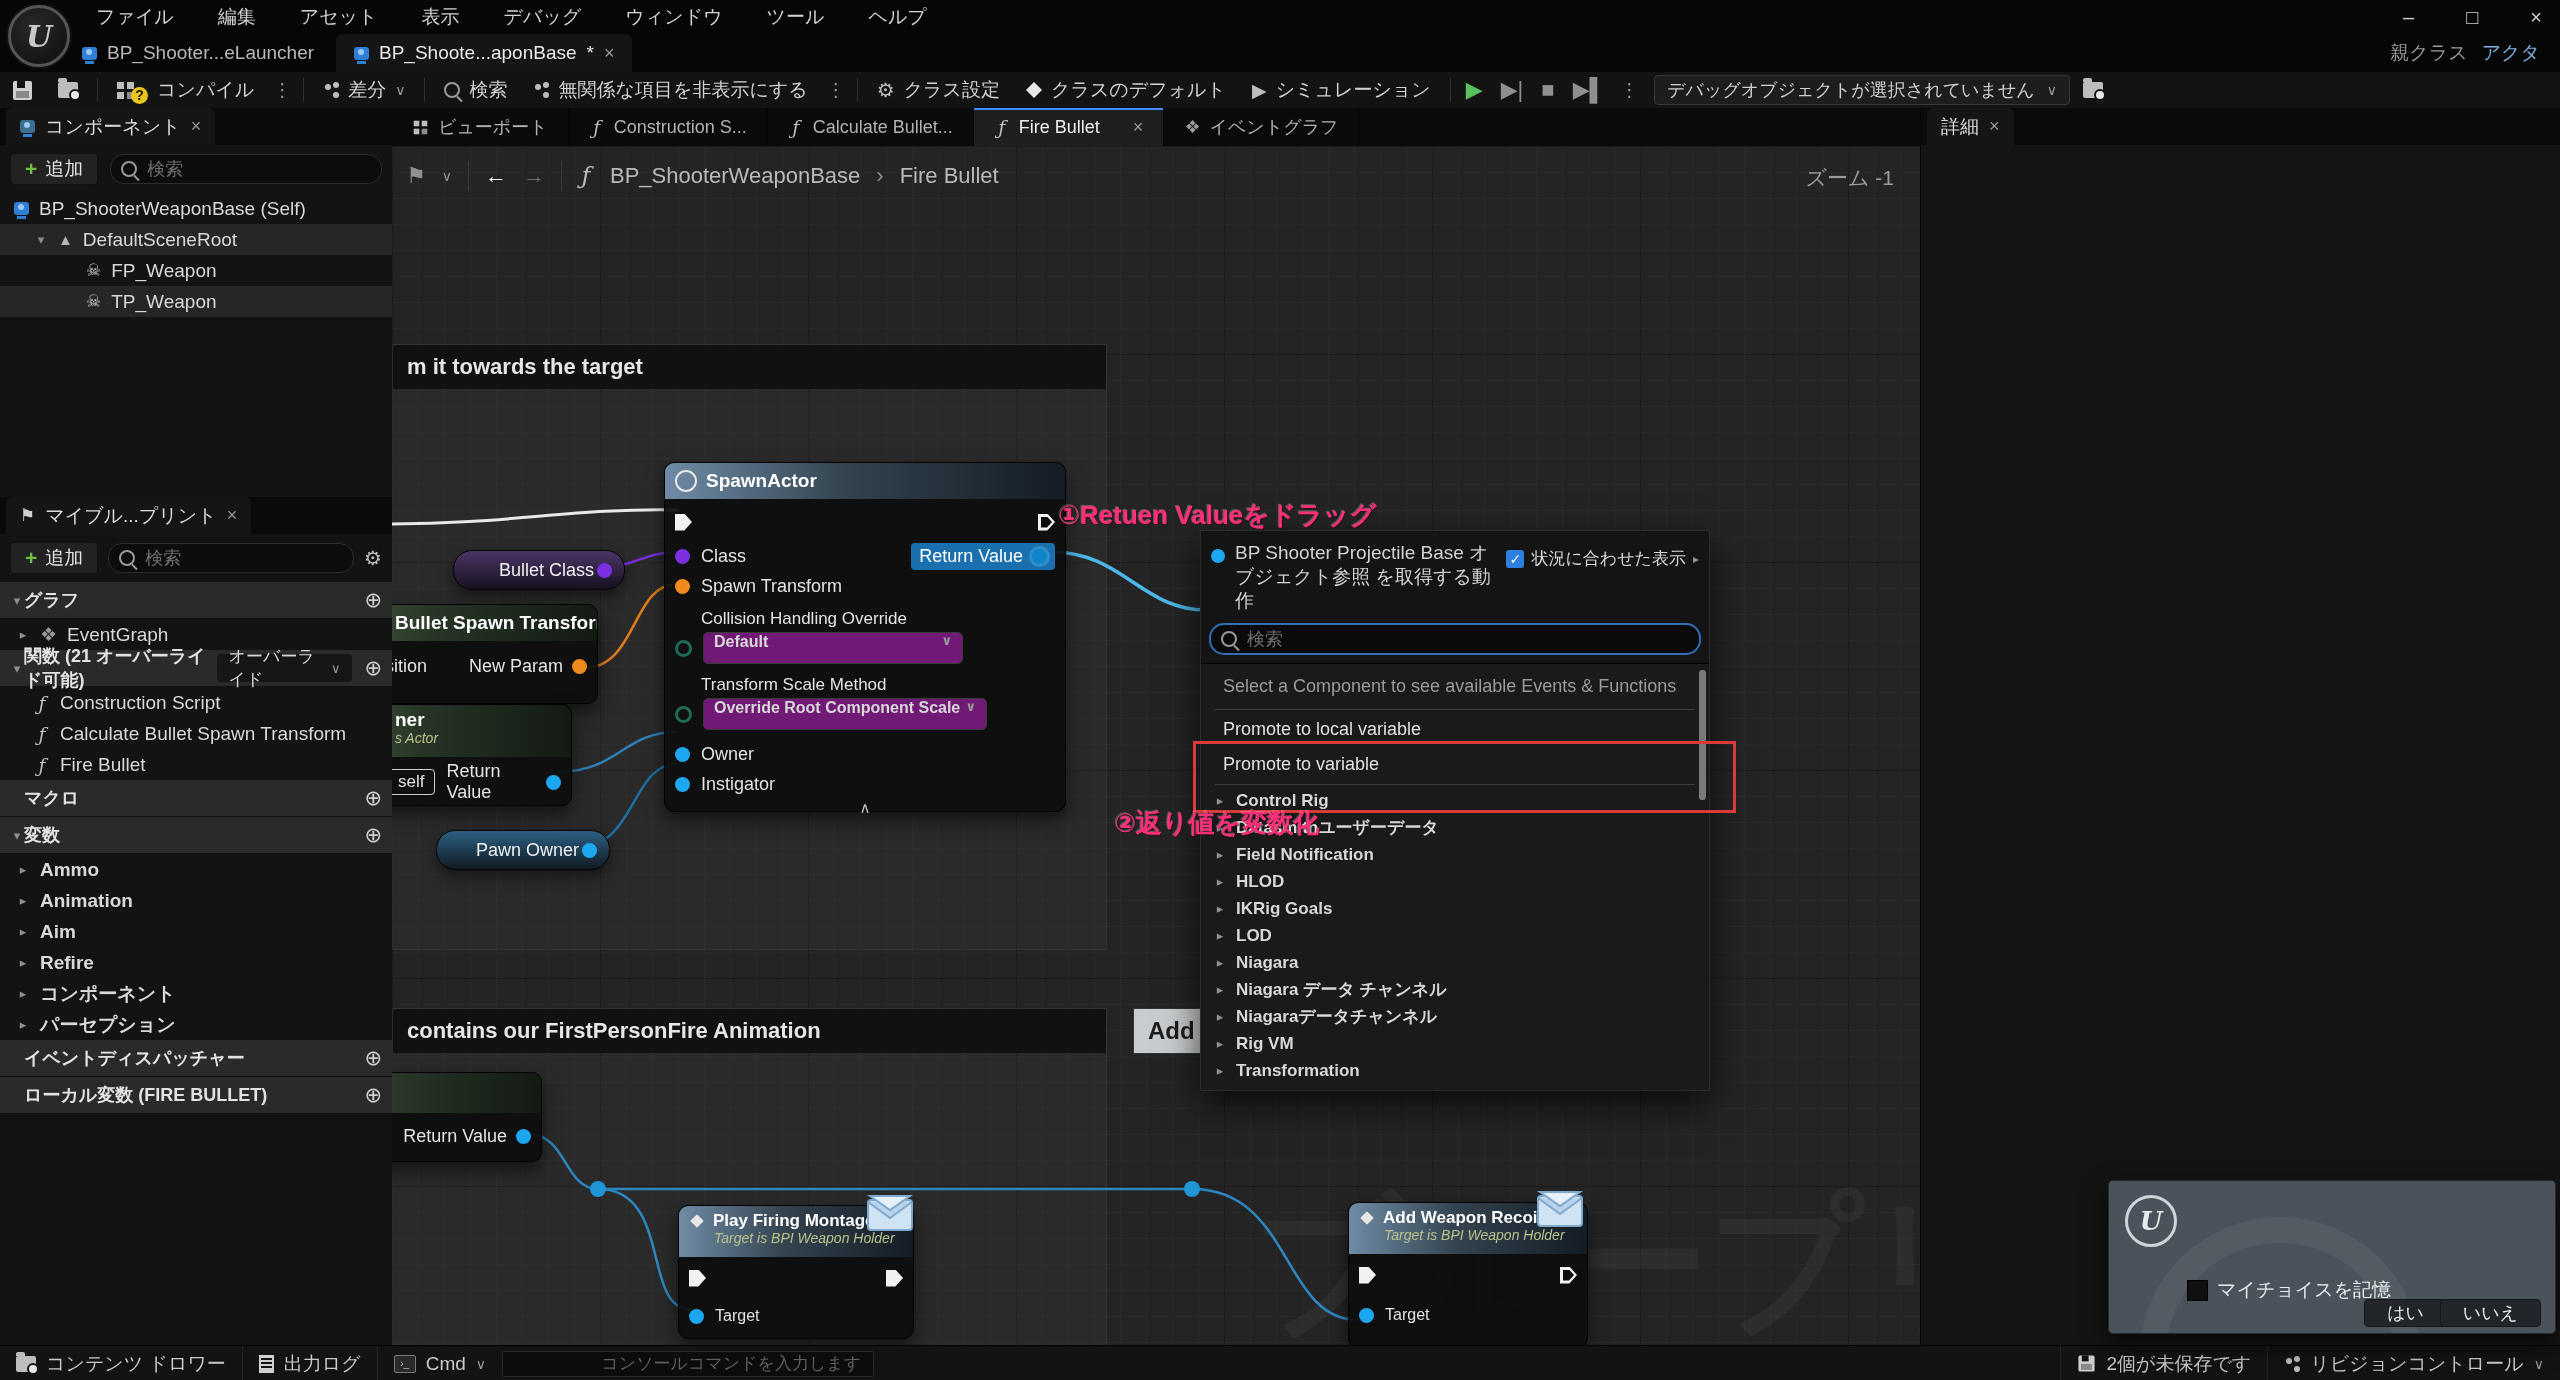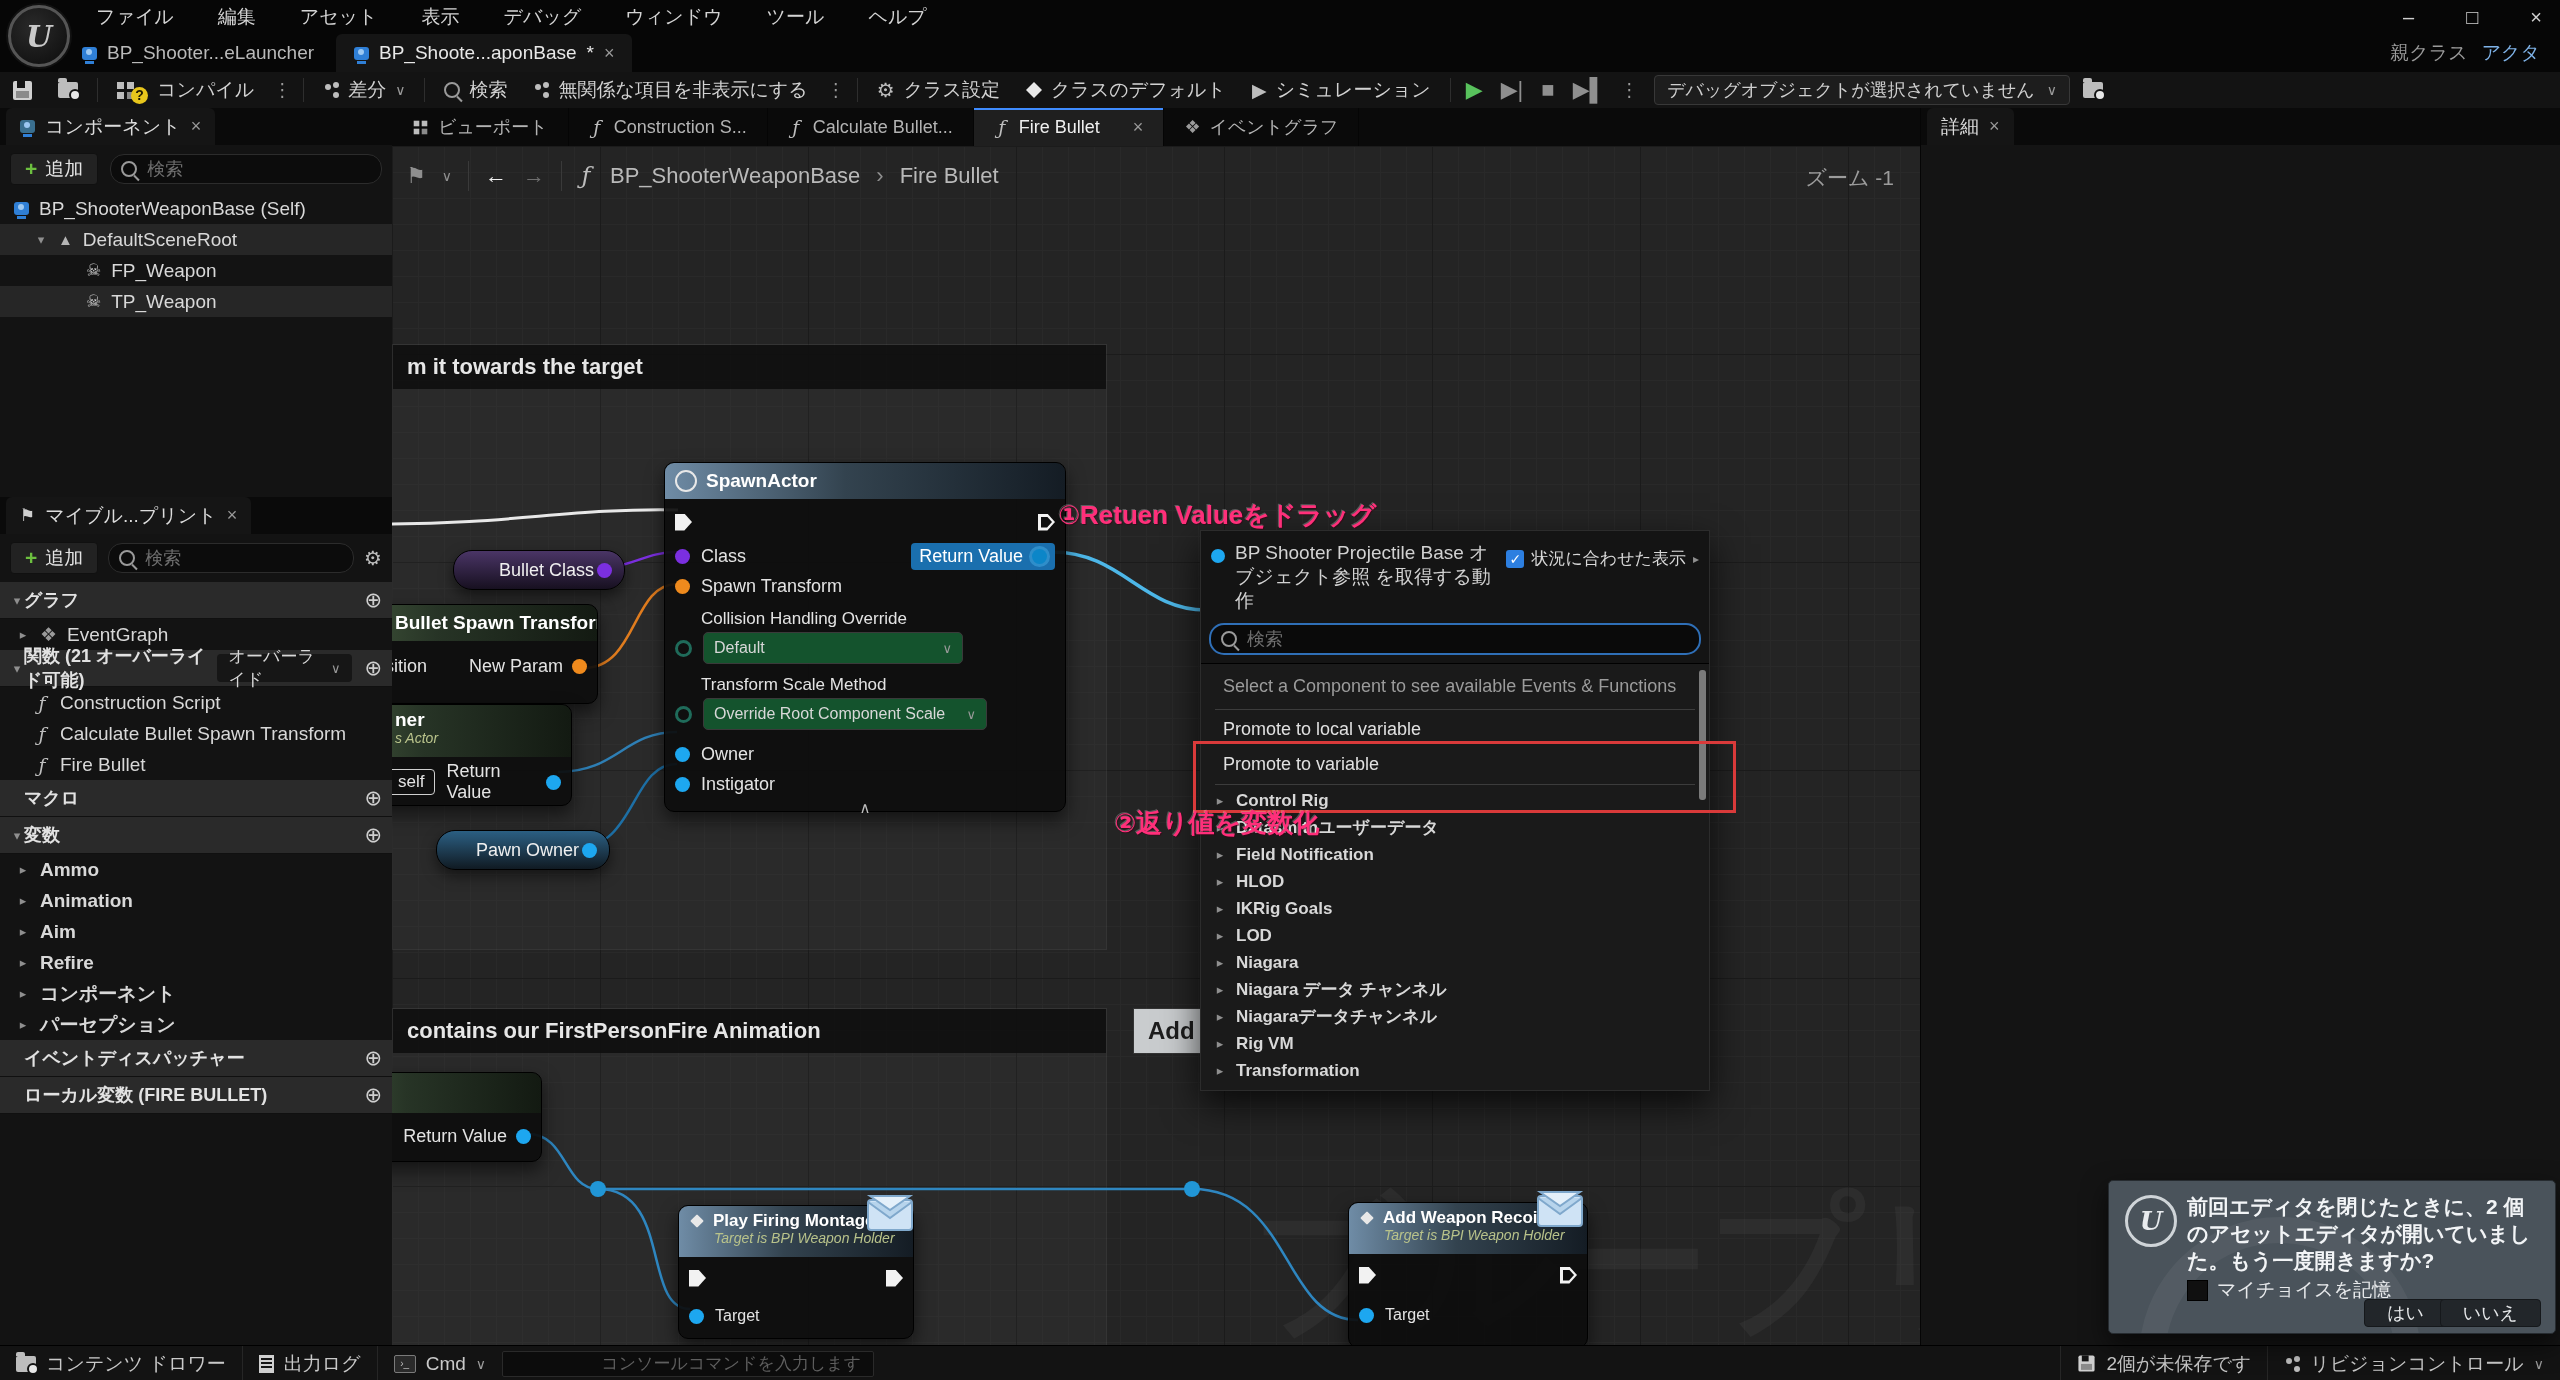--- a/index.html
+++ b/index.html
@@ -86,21 +86,21 @@
   .pin.purple{background:#7b2fe0;}
   .pin.orange{background:#ef8a1d;}
   .pin.blue{background:#1da7f0;}
   .pin.cyanring{background:#0c86c8;box-shadow:0 0 0 3px rgba(90,200,255,.35);}
   .pin.hollow{background:transparent;border:3px solid #1f6b5a;width:11px;height:11px;}
   .execpin{width:17px;height:17px;clip-path:polygon(0 0,55% 0,100% 50%,55% 100%,0 100%);background:#f2f2f2;flex:none;}
   .execpin.hollow{background:#f2f2f2;position:relative;}
   .execpin.hollow::after{content:"";position:absolute;left:3px;top:3px;right:3px;bottom:3px;clip-path:polygon(0 0,55% 0,100% 50%,55% 100%,0 100%);background:#0d0d0d;}
   .nrow{display:flex;align-items:center;gap:11px;padding:0 10px;height:30px;font-size:18px;color:#e3e3e3;}
   .nrow .right{margin-left:auto;display:flex;align-items:center;gap:9px;}
-  .ndrop{display:flex;align-items:center;justify-content:space-between;background:#14532d;border:1px solid #3a3a3a;border-radius:5px;height:30px;padding:0 10px;font-size:16px;color:#d8d8d8;}
+  .ndrop{display:flex;justify-content:space-between;background:#701a75;border:1px solid #3a3a3a;border-radius:5px;height:30px;padding:0 10px;font-size:16px;color:#d8d8d8;font-weight:bold;}
   .rvhl{background:#1a6fae;border-radius:4px;display:flex;align-items:center;gap:9px;padding:3px 8px;color:#fff;}
   .selfbox{border:1px solid #cfcfcf;border-radius:4px;padding:2px 10px;font-size:17px;color:#e3e3e3;}
   .envelope{position:absolute;z-index:6;}
   
   .ctxmenu{position:absolute;left:808px;top:384px;width:508px;z-index:20;background:#141414;border:1px solid #2c2c2c;box-shadow:0 14px 34px rgba(0,0,0,.7);}
   .ctxhdr{display:flex;align-items:flex-start;gap:10px;padding:10px 10px 6px 10px;}
   .ctxhdr .dot{width:14px;height:14px;border-radius:50%;background:#1da7f0;margin-top:8px;flex:none;}
   .ctxtitle{font-size:19px;color:#d2d2d2;line-height:24px;width:278px;}
   .ctxtoggle{display:flex;align-items:center;gap:7px;margin-left:auto;margin-top:6px;white-space:nowrap;color:#d8d8d8;font-size:17px;}
   .cbx{width:18px;height:18px;border-radius:3px;background:#2d7fe0;color:#fff;font-size:14px;display:flex;align-items:center;justify-content:center;}
@@ -705,21 +705,20 @@
       <div class="paneltab">
         <span>詳細</span>
         <span class="closex">×</span>
       </div>
     </div>
   </div>
 
   <div class="notif">
     <div class="ghost"></div>
     <div class="notiflogo">U</div>
-    <div class="notiftext">前回エディタを閉じたときに、2 個のアセットエディタが開いていました。もう一度開きますか?</div>
     <div class="notifremember">
       <span class="ncbx"></span>
       <span>マイチョイスを記憶</span>
     </div>
     <div class="nbtn" style="right:108px;">
         <span>はい</span>
       </div>
     <div class="nbtn" style="right:14px;">
         <span>いいえ</span>
       </div>

